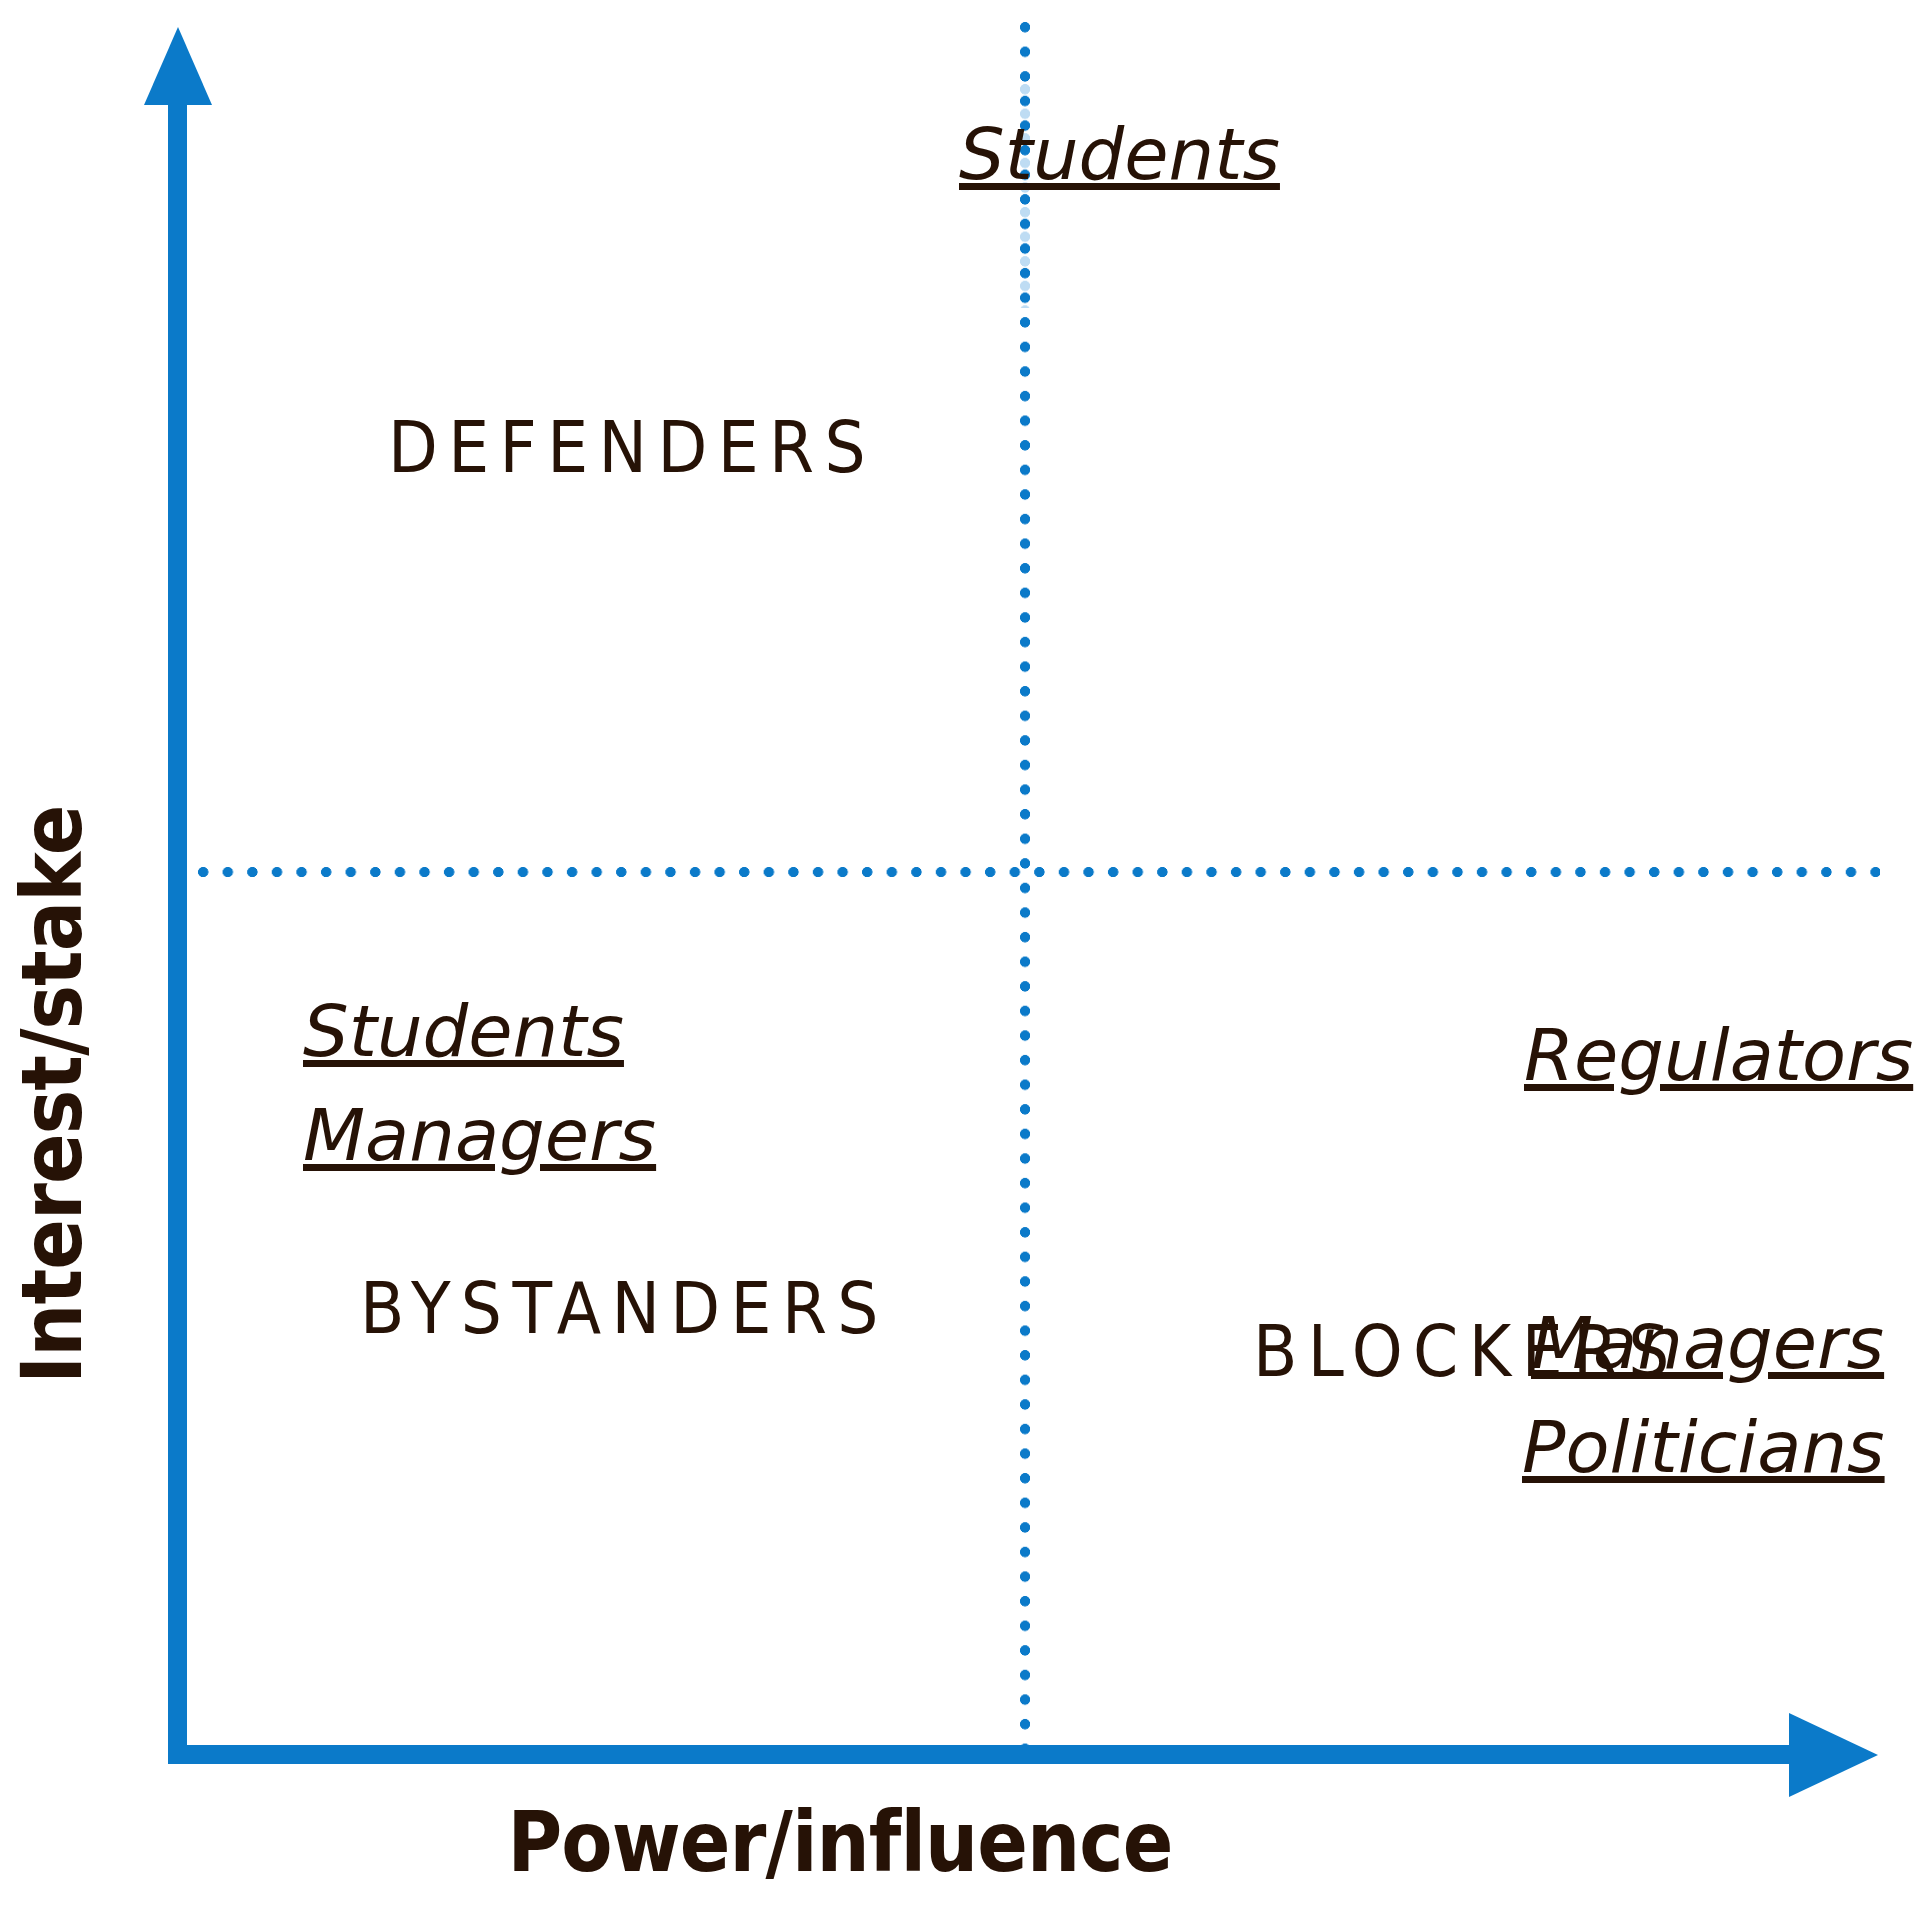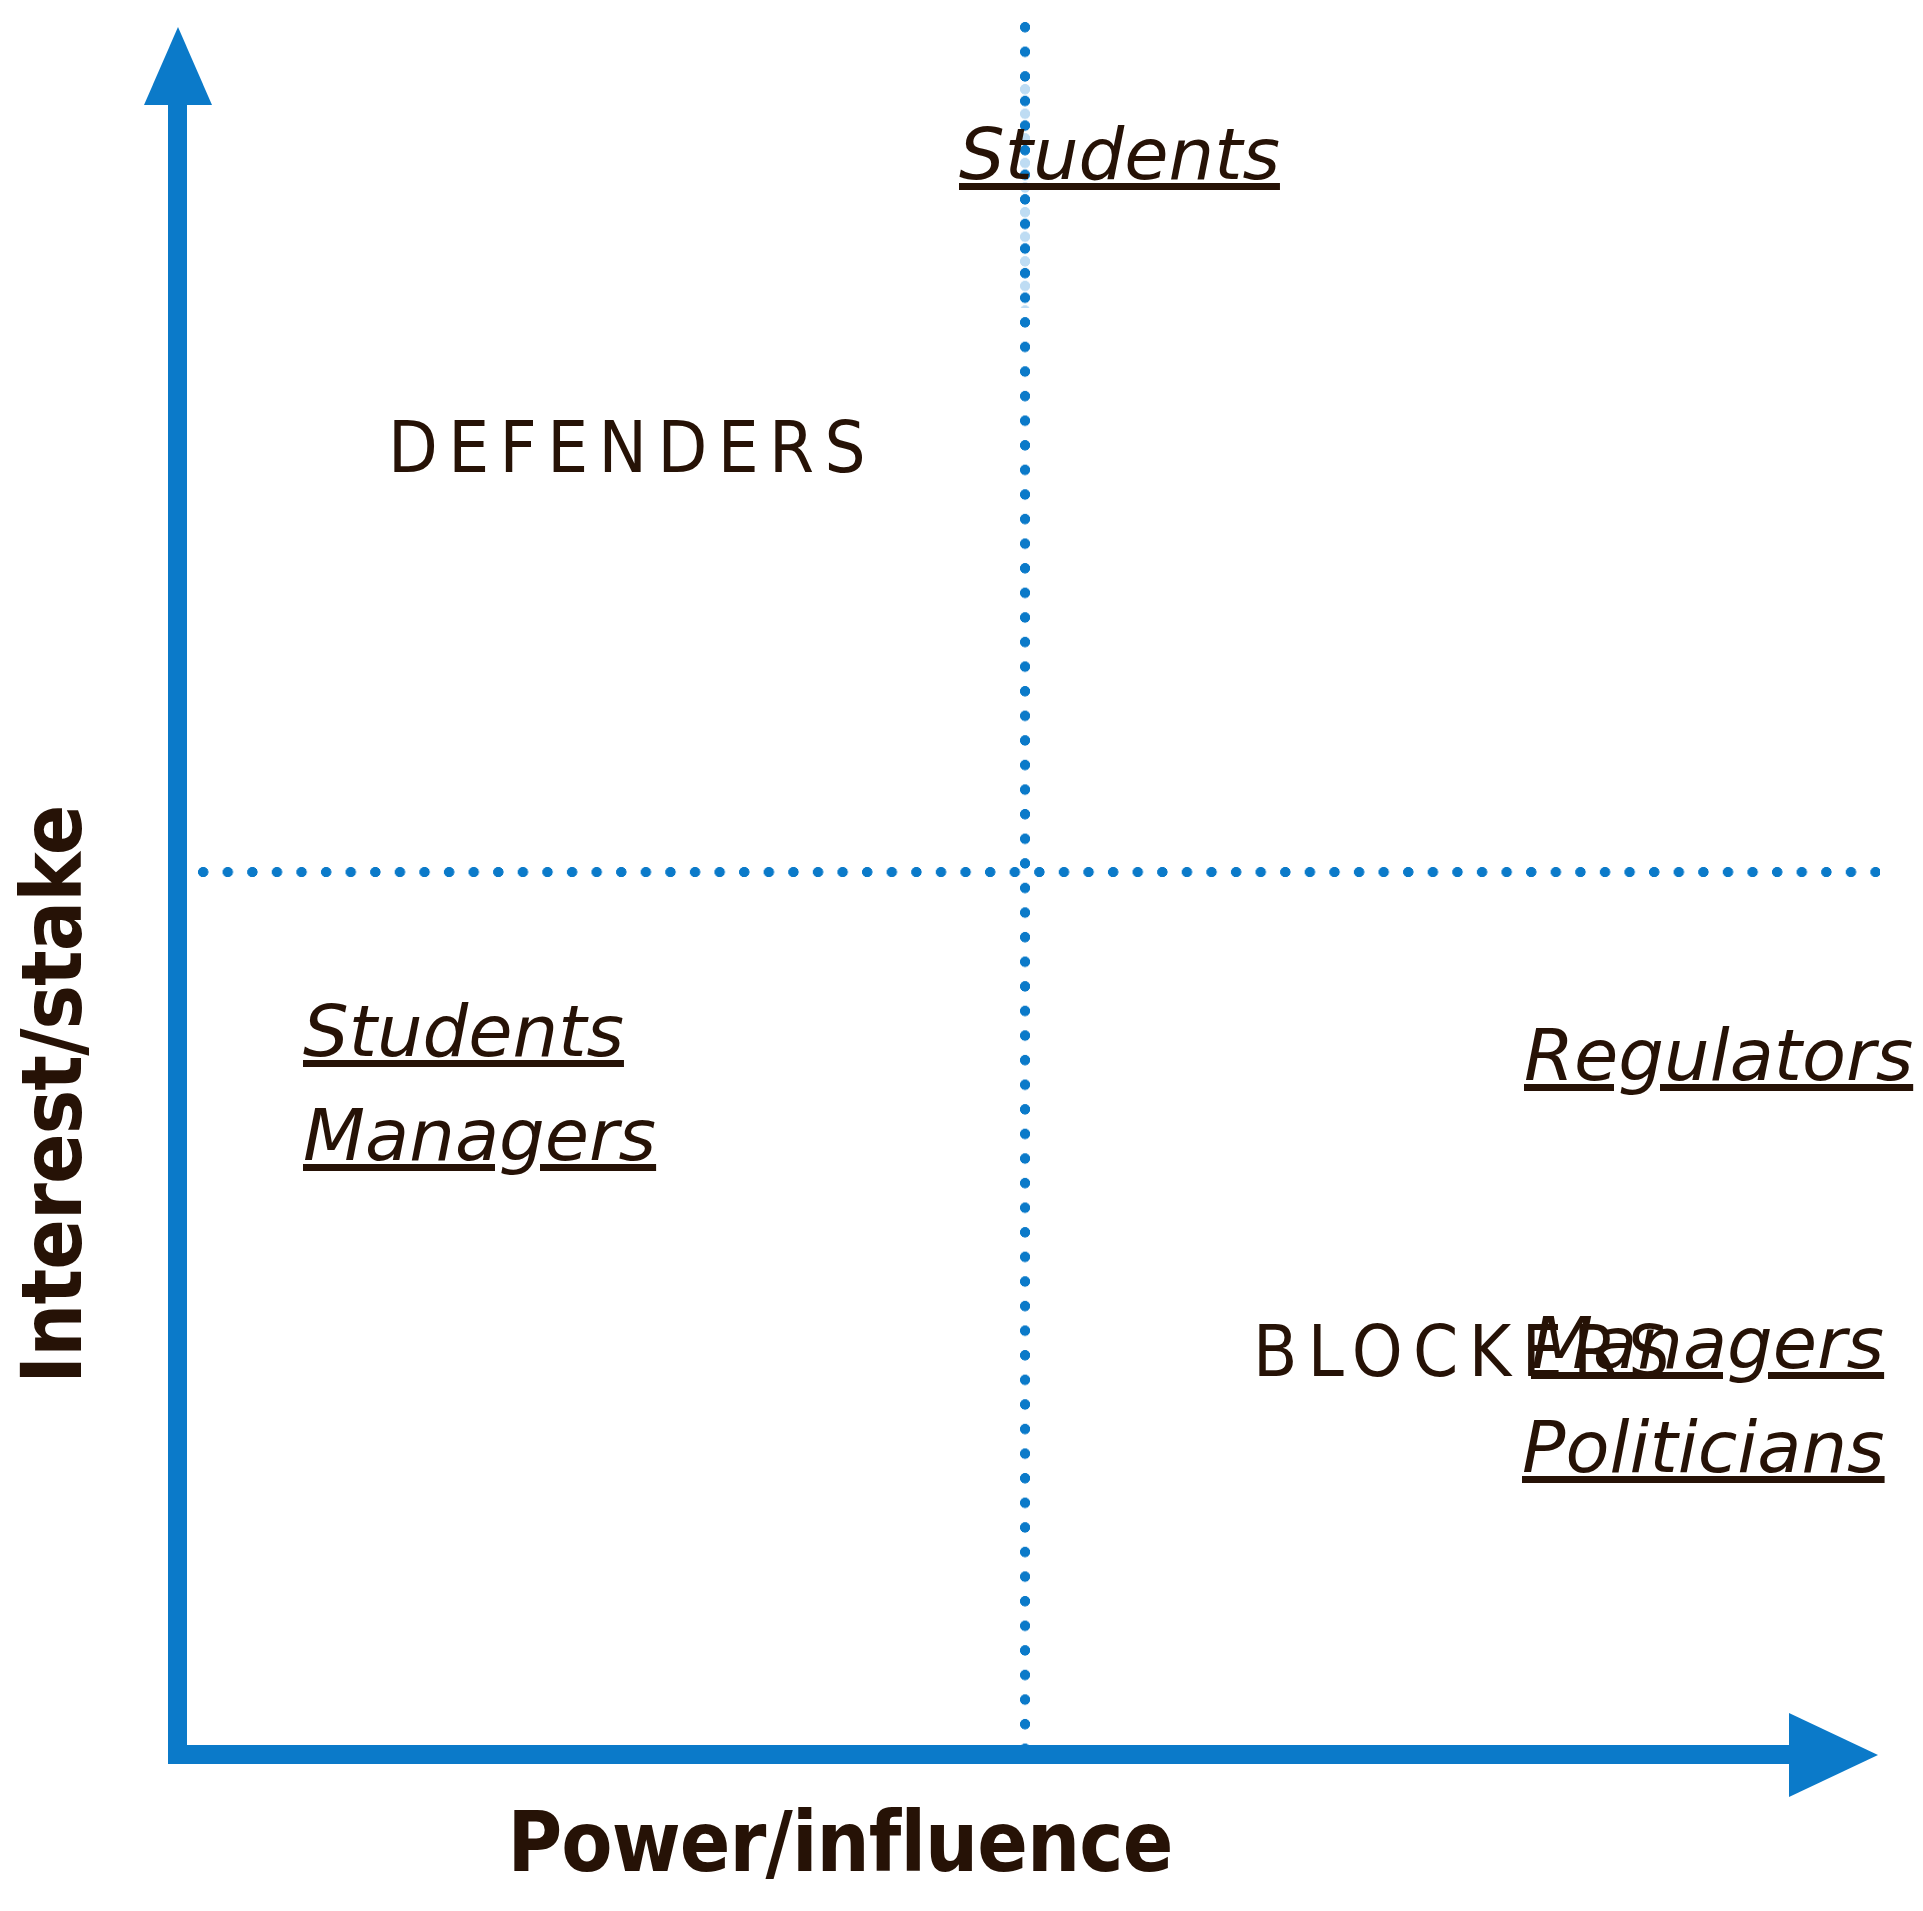--- a/index.html
+++ b/index.html
@@ -161,20 +161,21 @@
   <div class="axis-arrow-right"></div>
 
   <div class="divider-h"></div>
   <div class="divider-v"></div>
   <div class="divider-v-fade"></div>
 
   <div class="axis-title axis-title-y">Interest/stake</div>
   <div class="axis-title axis-title-x">Power/influence</div>
 
   <div class="quad-title quad-defenders">DEFENDERS</div>
+  <div class="quad-title quad-bystanders">BYSTANDERS</div>
   <div class="quad-title quad-blockers">BLOCKERS</div>
 
   <div class="stake stake-students-top">Students</div>
   <div class="stake stake-students-left">Students</div>
   <div class="stake stake-parents">Managers</div>
   <div class="stake stake-regulators">Regulators</div>
   <div class="stake stake-managers">Managers</div>
   <div class="stake stake-politicians">Politicians</div>
 
 </div>

